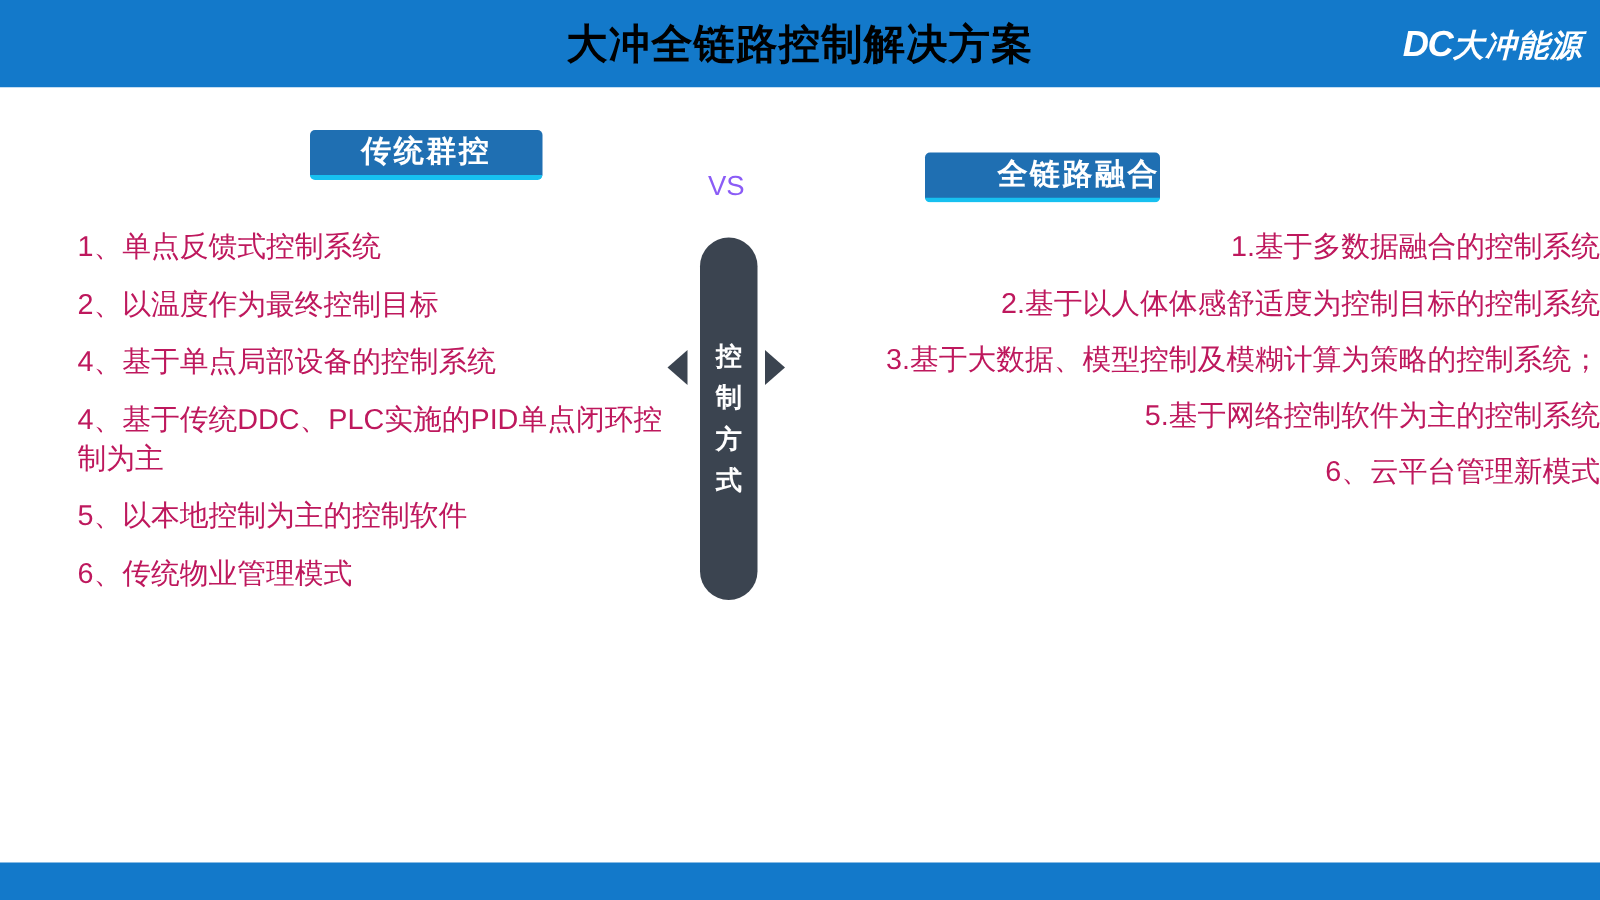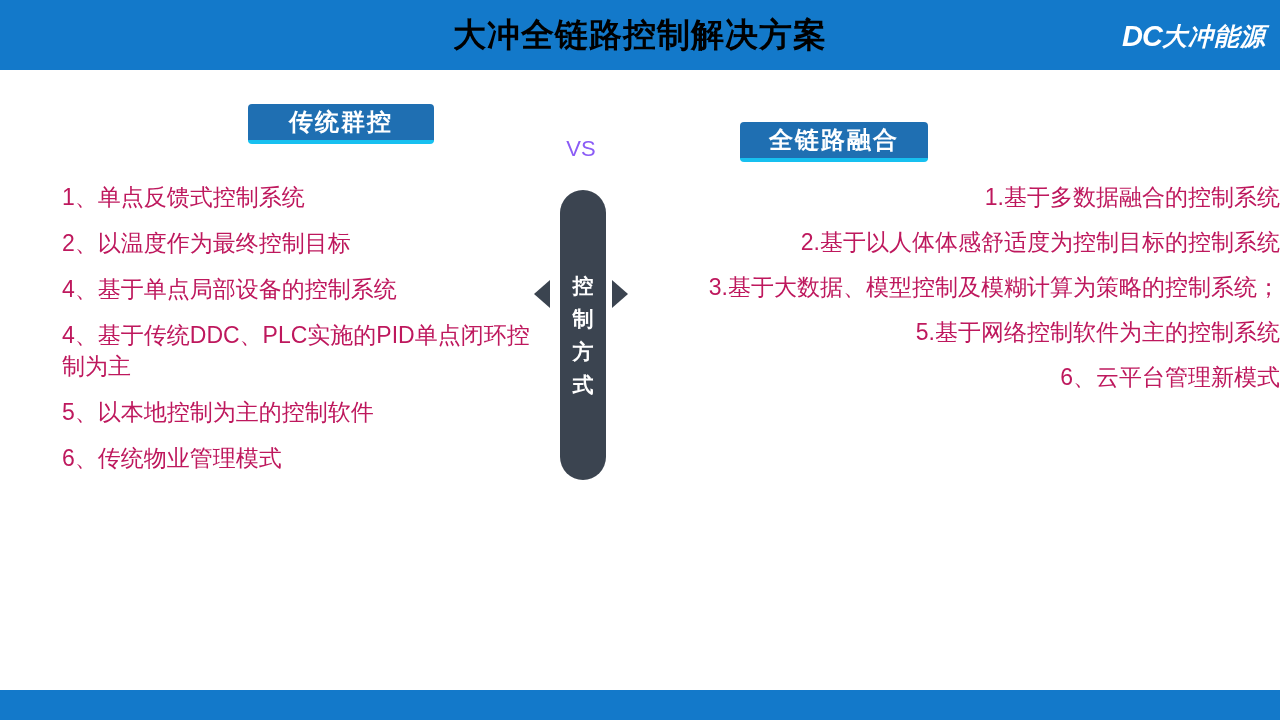--- a/index.html
+++ b/index.html
@@ -103,20 +103,21 @@
     margin-left: 48px;
   }
   .pill-right {
     left: 740px;
     top: 52px;
     width: 188px;
     background: #1f6fb2;
     border-bottom: 4px solid #17c0f0;
     height: 36px;
     line-height: 36px;
+    text-align: right;
   }
 
   .vs-label {
     position: absolute;
     left: 556px;
     top: 66px;
     width: 50px;
     text-align: center;
     color: #8b5cf6;
     font-size: 22px;

